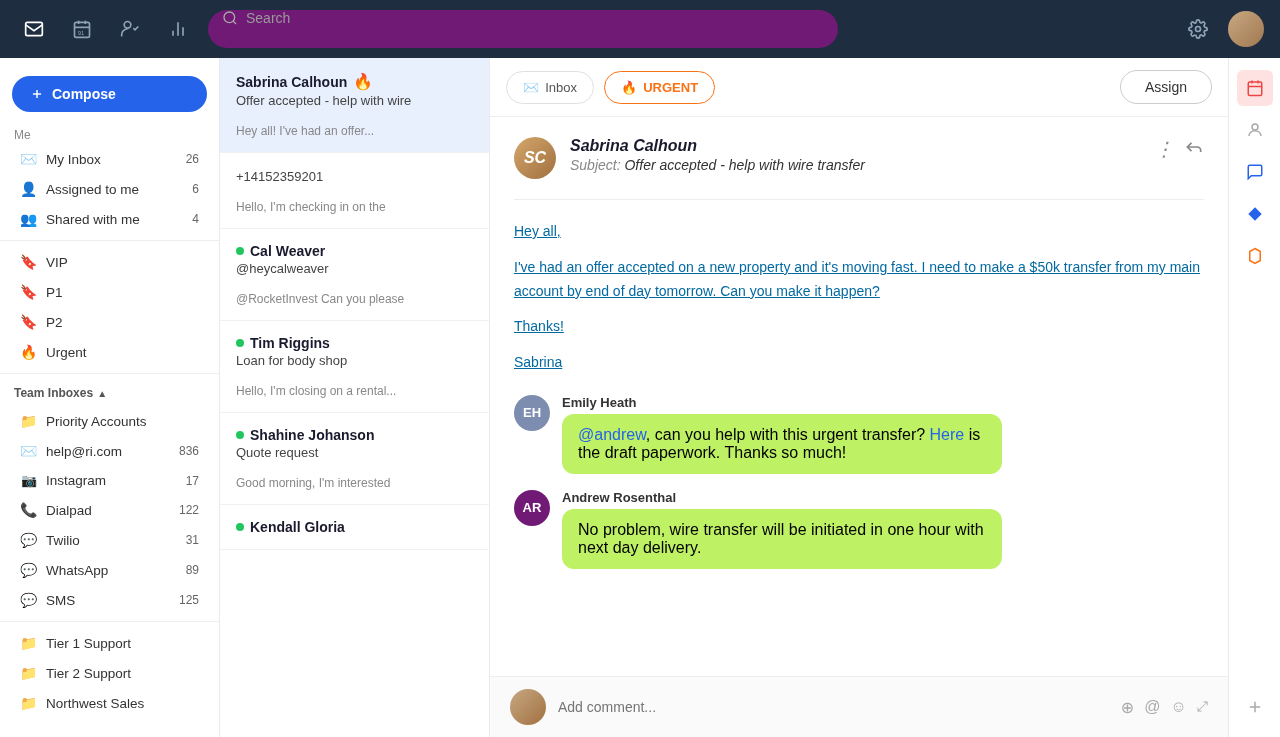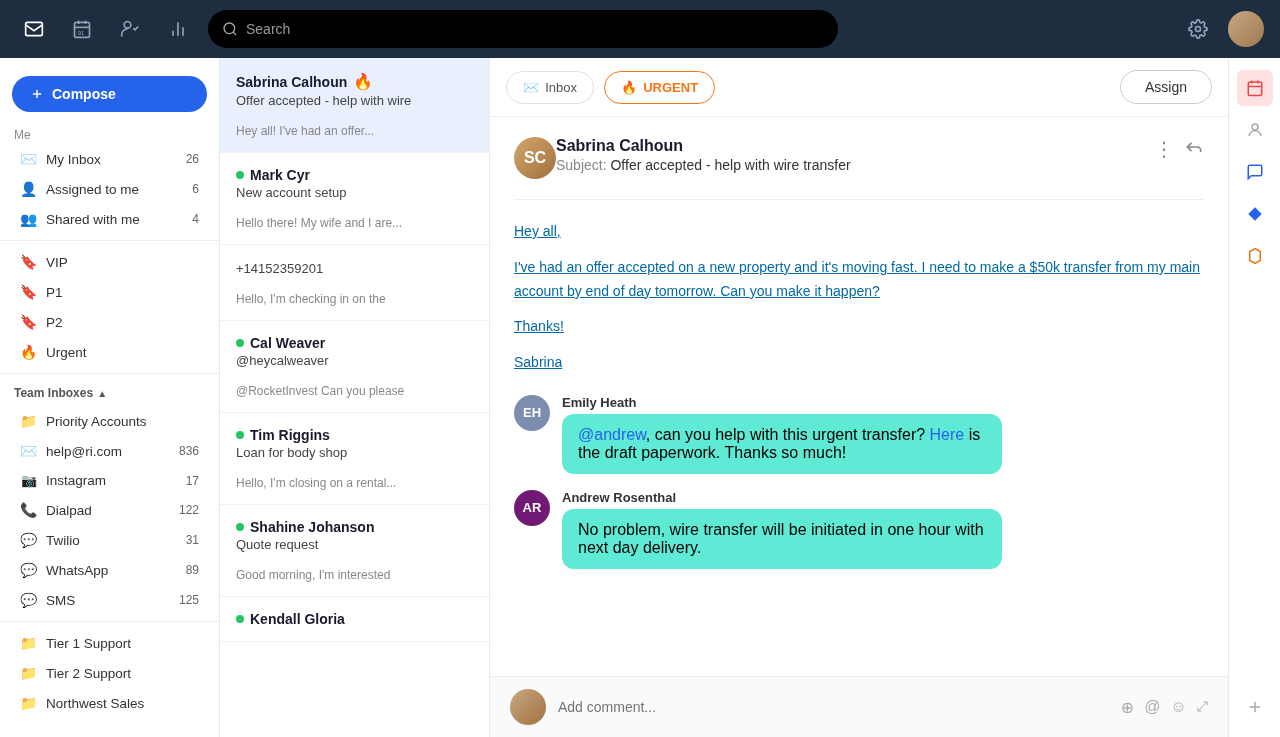--- a/index.html
+++ b/index.html
@@ -1,21 +1,21 @@
 <!DOCTYPE html>
 <html><head>
   <meta charset="utf-8">
   <style>
     * { box-sizing: border-box; margin: 0; padding: 0; }
     body { font-family: -apple-system, BlinkMacSystemFont, 'Segoe UI', sans-serif; background: #f0f2f5; display: flex; height: 737px; overflow: hidden; }
 
     
     #topbar { position: fixed; top: 0; left: 0; right: 0; height: 58px; background: #1e2d40; display: flex; align-items: center; padding: 0 16px; gap: 12px; z-index: 100; }
     .topbar-icon { width: 36px; height: 36px; display: flex; align-items: center; justify-content: center; border-radius: 8px; cursor: pointer; color: #8fa3b8; font-size: 18px; }
-    #search-bar { flex: 1; max-width: 630px; height: 38px; background: #000000; border-radius: 20px; display: flex; align-items: center; padding: 0 14px; gap: 8px; color: #999; font-size: 14px; cursor: text; }
+    #search-bar { flex: 1; max-width: 630px; height: 38px; background: #701a75; border-radius: 20px; display: flex; padding: 0 14px; gap: 8px; color: #999; font-size: 14px; cursor: text; }
     #search-bar svg { color: #aaa; }
     .topbar-right { margin-left: auto; display: flex; align-items: center; gap: 12px; }
     .avatar-circle { width: 36px; height: 36px; border-radius: 50%; background: #c8a882; display: flex; align-items: center; justify-content: center; overflow: hidden; cursor: pointer; }
 
     
     #layout { display: flex; width: 100%; height: 100%; padding-top: 58px; }
 
     
     #sidebar { width: 220px; background: #fff; border-right: 1px solid #e8eaed; display: flex; flex-direction: column; overflow-y: auto; flex-shrink: 0; padding: 10px 0; }
     .compose-btn { margin: 8px 12px 12px; background: #2563eb; color: white; border: none; border-radius: 22px; padding: 10px 18px; font-size: 14px; font-weight: 600; cursor: pointer; display: flex; align-items: center; gap: 8px; }
@@ -38,34 +38,34 @@
     .conv-emoji { font-size: 16px; }
 
     
     #main { flex: 1; display: flex; flex-direction: column; background: #fff; min-width: 0; }
     #main-header { padding: 12px 16px; border-bottom: 1px solid #eee; display: flex; align-items: center; gap: 10px; }
     .tab-btn { padding: 8px 16px; border-radius: 20px; border: 1.5px solid #e0e0e0; background: white; cursor: pointer; font-size: 13px; display: flex; align-items: center; gap: 6px; color: #555; }
     .tab-btn.urgent { border-color: #f97316; color: #f97316; font-weight: 600; }
     .assign-btn { margin-left: auto; background: white; border: 1.5px solid #ccc; border-radius: 20px; padding: 8px 24px; font-size: 14px; font-weight: 500; cursor: pointer; color: #333; }
     
     #email-view { flex: 1; overflow-y: auto; padding: 20px 24px; }
-    .email-from { display: flex; align-items: flex-start; margin-bottom: 20px; padding-bottom: 20px; border-bottom: 1px solid #eee; }
+    .email-from { display: flex; align-items: flex-start; gap: 14px; margin-bottom: 20px; padding-bottom: 20px; border-bottom: 1px solid #eee; font-style: italic; }
     .sender-avatar { width: 42px; height: 42px; border-radius: 50%; background: #d1a87c; flex-shrink: 0; display: flex; align-items: center; justify-content: center; font-size: 16px; font-weight: 600; color: white; overflow: hidden; }
     .email-meta { flex: 1; }
     .email-sender-name { font-weight: 700; font-size: 16px; color: #1a1a2e; }
     .email-subject { font-size: 14px; color: #555; margin-top: 2px; }
     .email-actions { display: flex; gap: 10px; color: #888; }
     .email-body { font-size: 14px; color: #0369a1; line-height: 1.7; text-decoration: underline; }
     .email-body p { margin-bottom: 12px; }
 
     
     .comments-section { margin-top: 20px; }
     .comment { display: flex; gap: 12px; margin-bottom: 16px; }
     .comment-avatar { width: 36px; height: 36px; border-radius: 50%; flex-shrink: 0; display: flex; align-items: center; justify-content: center; font-size: 13px; font-weight: 600; color: white; }
-    .comment-body { background: #5eead4; border-radius: 12px; padding: 12px 16px; max-width: 440px; }
+    .comment-body { background: #bef264; border-radius: 12px; padding: 12px 16px; max-width: 440px; }
     .comment-name { font-size: 13px; font-weight: 600; color: #333; margin-bottom: 4px; }
     .comment-input-row { display: flex; align-items: center; gap: 12px; padding: 12px 20px; border-top: 1px solid #eee; background: #fafafa; }
     .comment-input { flex: 1; border: none; background: transparent; font-size: 14px; color: #aaa; outline: none; }
     .comment-tools { display: flex; gap: 10px; color: #aaa; font-size: 16px; }
 
     
     #right-sidebar { width: 52px; background: #fff; border-left: 1px solid #e8eaed; display: flex; flex-direction: column; align-items: center; padding: 12px 0; gap: 6px; flex-shrink: 0; }
     .right-icon { width: 36px; height: 36px; display: flex; align-items: center; justify-content: center; border-radius: 8px; cursor: pointer; color: #aaa; font-size: 18px; }
     .right-icon.active-blue { color: #2563eb; }
     .right-icon.active-red { color: #ef4444; background: #fee2e2; border-radius: 6px; }
@@ -235,28 +235,20 @@
 
     <div class="conv-item active">
       <div class="conv-name">
         <span>Sabrina Calhoun</span>
         <span class="conv-emoji">🔥</span>
       </div>
       <div class="conv-subject">Offer accepted - help with wire</div>
       <div class="conv-preview">Hey all! I've had an offer...</div>
     </div>
 
-    <div class="conv-item">
-      <div class="conv-name">
-        <span class="online-dot"></span>
-        <span>Mark Cyr</span>
-      </div>
-      <div class="conv-subject">New account setup</div>
-      <div class="conv-preview">Hello there! My wife and I are...</div>
-    </div>
 
     <div class="conv-item">
       <div class="conv-subject">+14152359201</div>
       <div class="conv-preview">Hello, I'm checking in on the</div>
     </div>
 
     <div class="conv-item">
       <div class="conv-name">
         <span class="online-dot"></span>
         <span>Cal Weaver</span>

